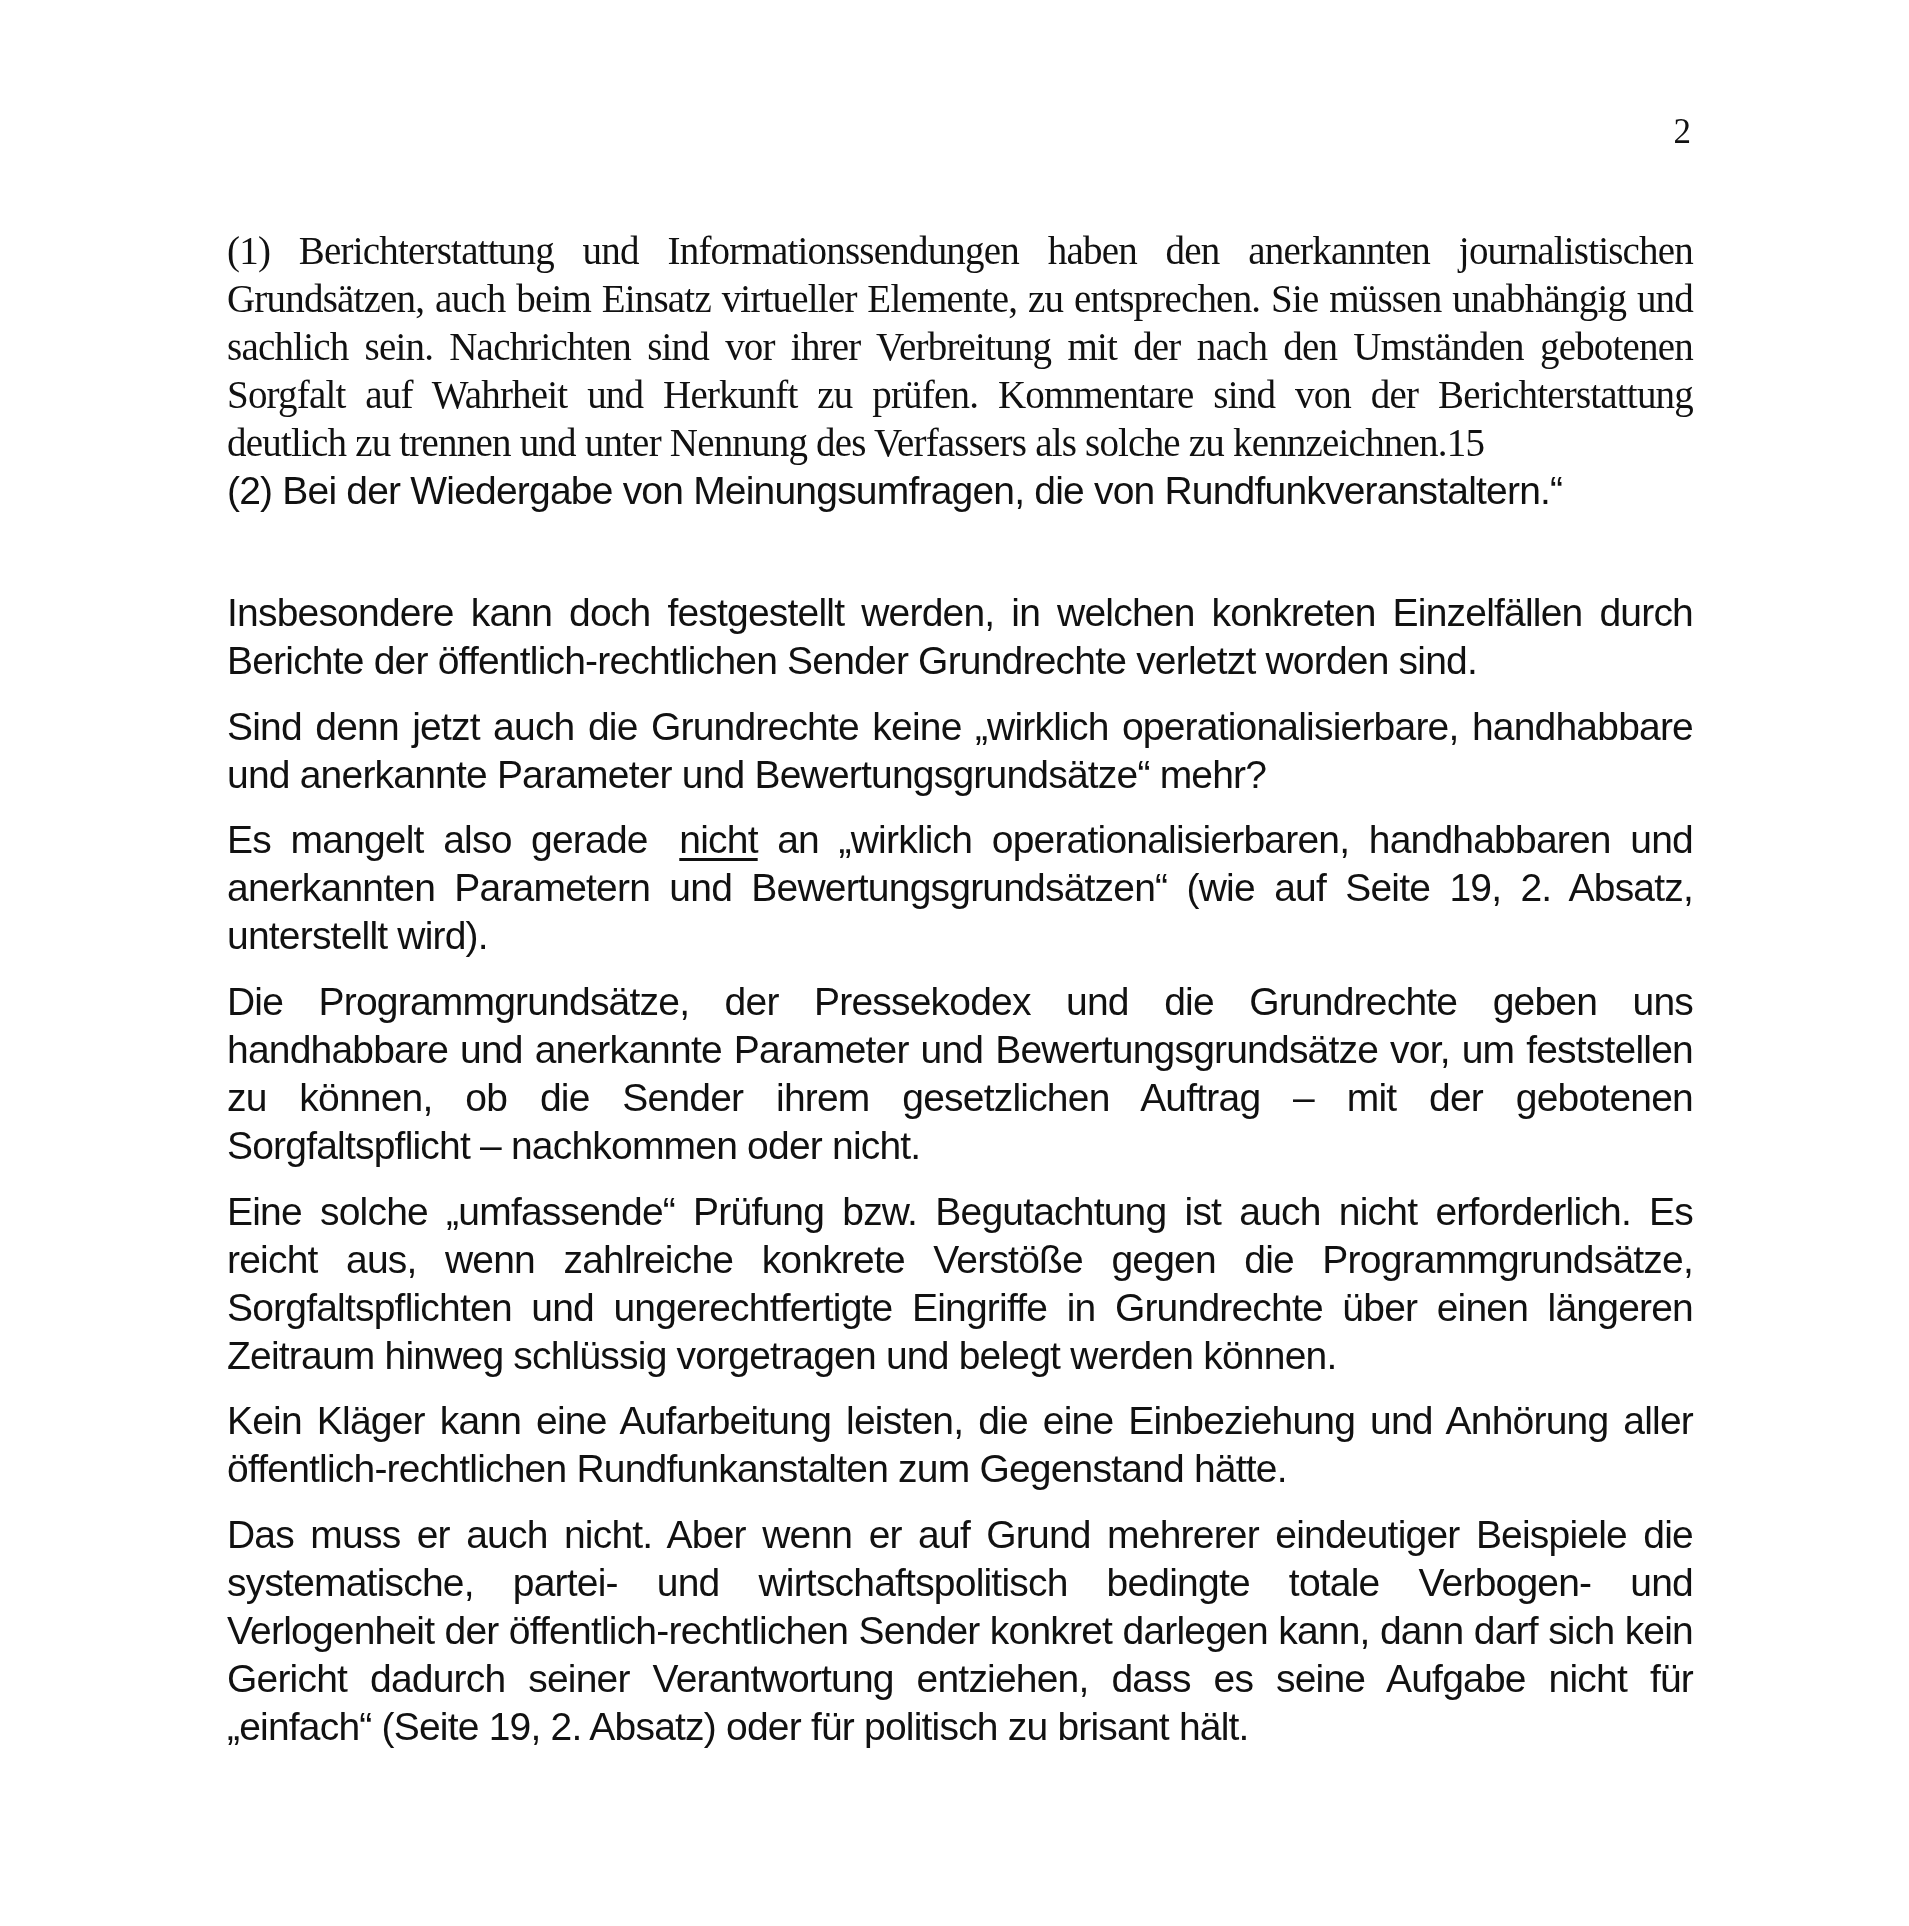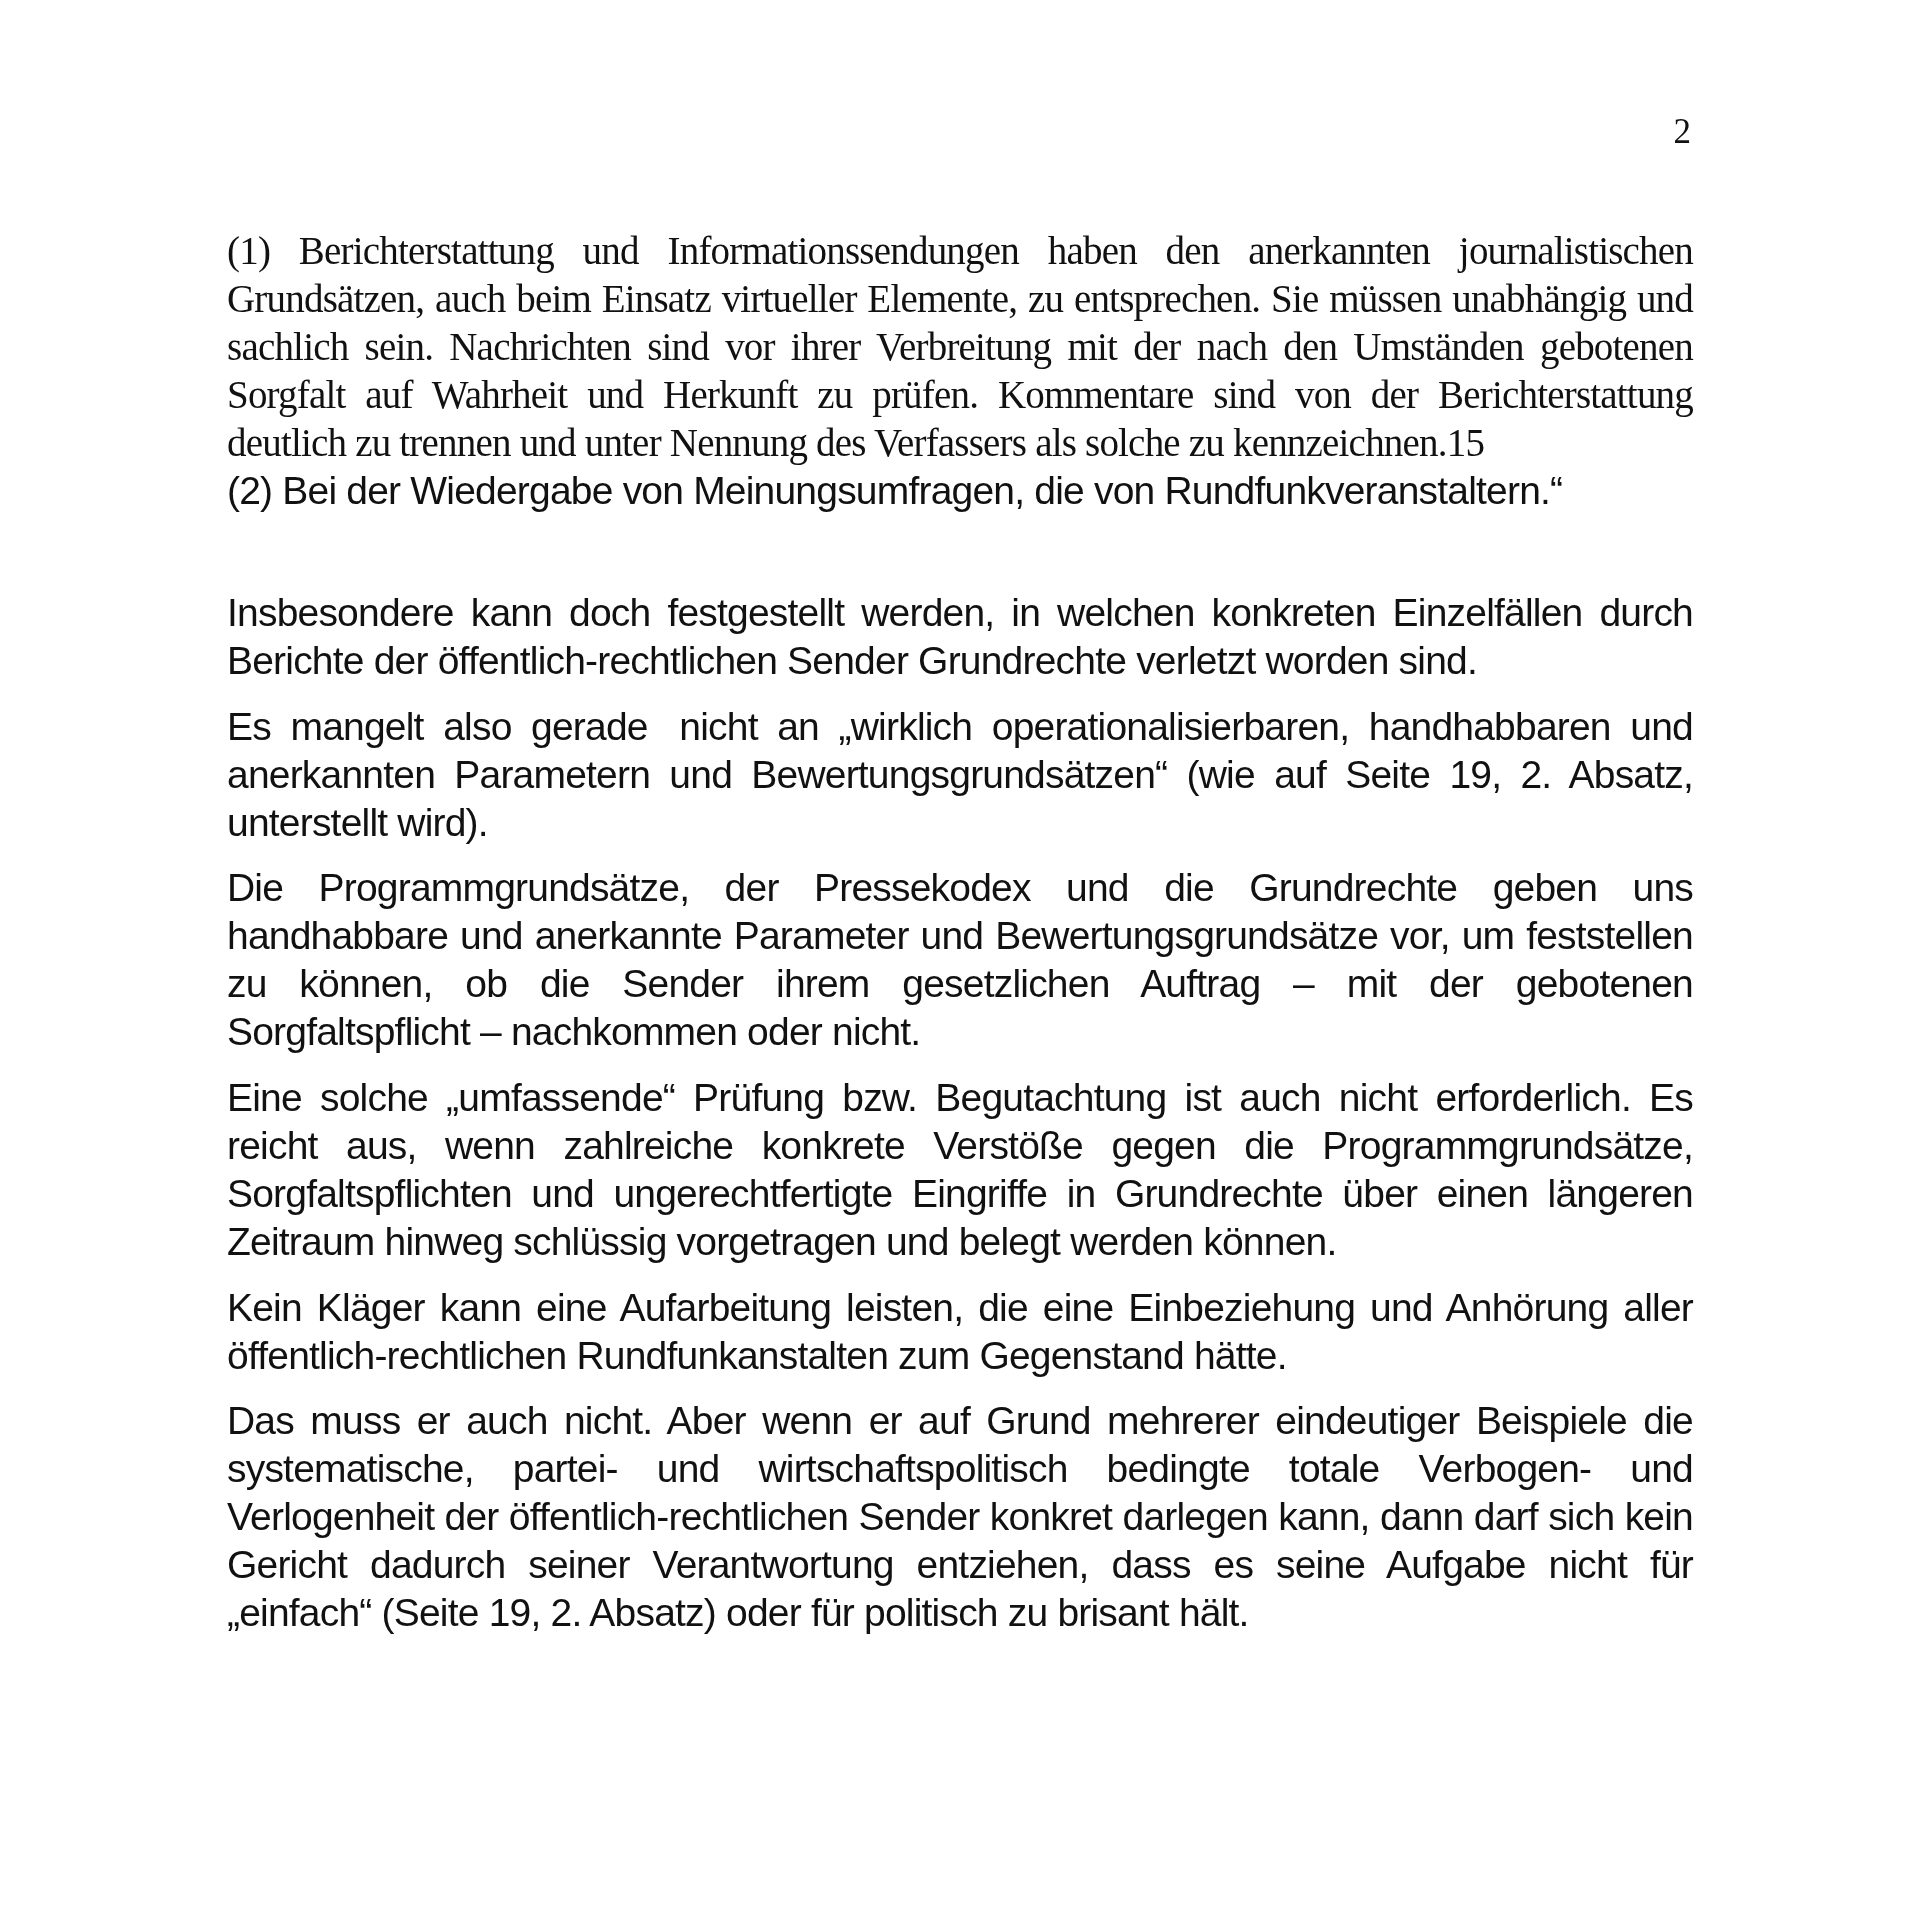--- a/index.html
+++ b/index.html
@@ -11,32 +11,33 @@
   .content {
     position: absolute; left: 227px; top: 227px; width: 1466px;
     font-family: "Liberation Sans", sans-serif;
     font-size: 39px; line-height: 48px; color: #111;
     letter-spacing: -0.8px;
   }
   .content p { margin: 0 0 17.7px 0; text-align: justify; }
   .content p.quote { margin-bottom: 15px; }
   .content p.quote-first { margin-bottom: 0; font-family: Liberation Serif, serif; }
   .content p.after-quote { margin-top: 74px; }
-  .u { text-decoration-thickness: 3.1px; text-underline-offset: 4.6px; margin-left: 12px; }
+  .u { text-decoration: underline; text-decoration-thickness: 3.1px; text-underline-offset: 4.6px; margin-left: 12px; }
 </style>
 </head>
 <body>
 
 <div class="page-number">2</div>
 
 <div class="content">
   <p class="quote-first">(1) Berichterstattung und Informationssendungen haben den anerkannten journalistischen Grundsätzen, auch beim Einsatz virtueller Elemente, zu entsprechen. Sie müssen unabhängig und sachlich sein. Nachrichten sind vor ihrer Verbreitung mit der nach den Umständen gebotenen Sorgfalt auf Wahrheit und Herkunft zu prüfen. Kommentare sind von der Berichterstattung deutlich zu trennen und unter Nennung des Verfassers als solche zu kennzeichnen.15</p>
   <p class="quote">(2) Bei der Wiedergabe von Meinungsumfragen, die von Rundfunkveranstaltern.“</p>
 
   <p class="after-quote">Insbesondere kann doch festgestellt werden, in welchen konkreten Einzelfällen durch Berichte der öffentlich-rechtlichen Sender Grundrechte verletzt worden sind.</p>
+  <p>Sind denn jetzt auch die Grundrechte keine „wirklich operationalisierbare, handhabbare und anerkannte Parameter und Bewertungsgrundsätze“ mehr?</p>
   <p><span>Es mangelt also gerade </span><span class="u">nicht</span><span> an „wirklich operationalisierbaren, handhabbaren und anerkannten Parametern und Bewertungsgrundsätzen“ (wie auf Seite 19, 2. Absatz, unterstellt wird).</span></p>
   <p>Die Programmgrundsätze, der Pressekodex und die Grundrechte geben uns handhabbare und anerkannte Parameter und Bewertungsgrundsätze vor, um feststellen zu können, ob die Sender ihrem gesetzlichen Auftrag – mit der gebotenen Sorgfaltspflicht – nachkommen oder nicht.</p>
   <p>Eine solche „umfassende“ Prüfung bzw. Begutachtung ist auch nicht erforderlich. Es reicht aus, wenn zahlreiche konkrete Verstöße gegen die Programmgrundsätze, Sorgfaltspflichten und ungerechtfertigte Eingriffe in Grundrechte über einen längeren Zeitraum hinweg schlüssig vorgetragen und belegt werden können.</p>
   <p>Kein Kläger kann eine Aufarbeitung leisten, die eine Einbeziehung und Anhörung aller öffentlich-rechtlichen Rundfunkanstalten zum Gegenstand hätte.</p>
   <p>Das muss er auch nicht. Aber wenn er auf Grund mehrerer eindeutiger Beispiele die systematische, partei- und wirtschaftspolitisch bedingte totale Verbogen- und Verlogenheit der öffentlich-rechtlichen Sender konkret darlegen kann, dann darf sich kein Gericht dadurch seiner Verantwortung entziehen, dass es seine Aufgabe nicht für „einfach“ (Seite 19, 2. Absatz) oder für politisch zu brisant hält.</p>
 
 </div>
 
 
 </body></html>

